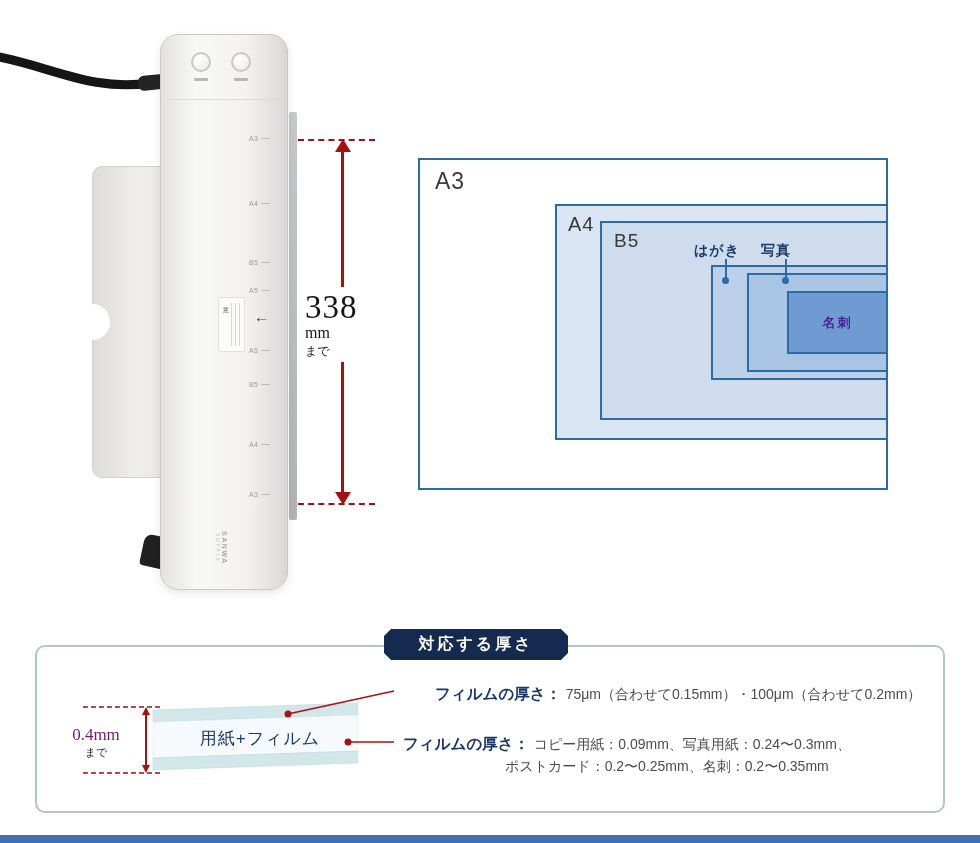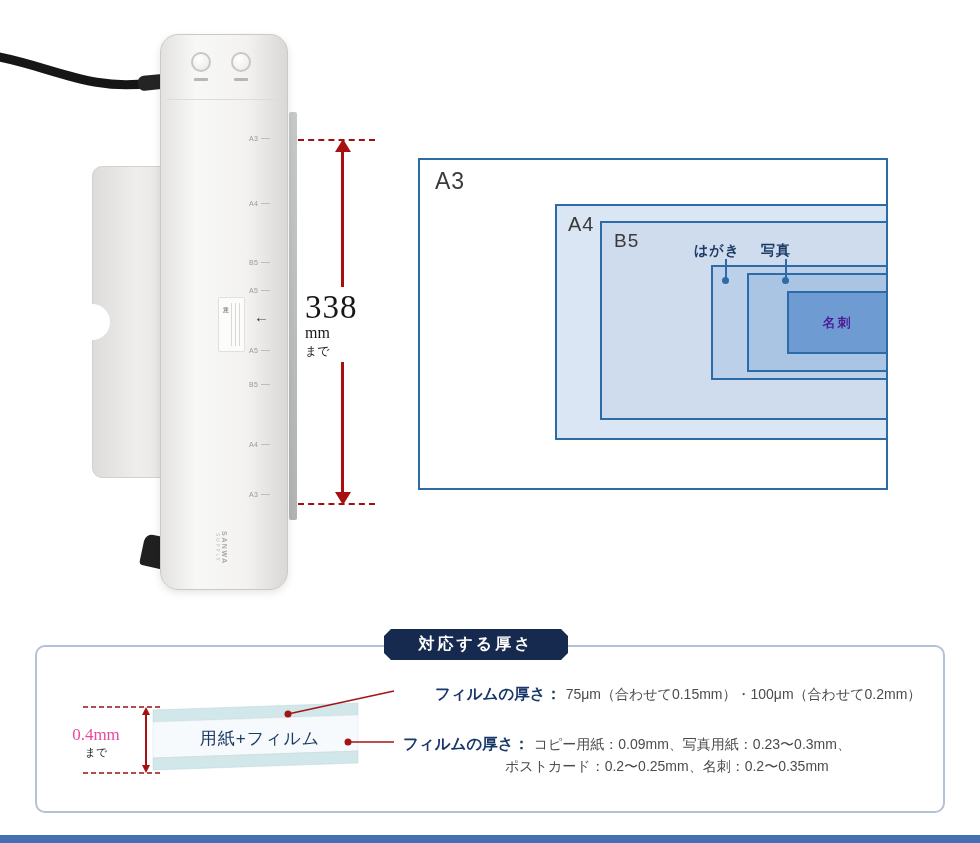--- a/index.html
+++ b/index.html
@@ -84,21 +84,21 @@
            background:#fff; border:2px solid #b3c2d6; border-radius:10px; }
   .badge { position:absolute; left:384px; top:629px; width:184px; height:31px;
            background:#16294f; color:#fff; font-weight:bold; font-size:16px;
            letter-spacing:3px; display:flex; align-items:center; justify-content:center;
            clip-path:polygon(7px 0,calc(100% - 7px) 0,100% 7px,100% calc(100% - 7px),
                      calc(100% - 7px) 100%,7px 100%,0 calc(100% - 7px),0 7px); z-index:5; }
   .stack-svg { position:absolute; left:58px; top:670px; z-index:4; }
   .stack-label { position:absolute; left:165px; top:727px; width:190px; text-align:center;
                  font-size:17px; font-weight:normal; color:#1b3a66; letter-spacing:1px; z-index:5; }
   .t04 { position:absolute; left:56px; top:725px; width:80px; text-align:center; z-index:5; }
-  .t04-val { font-family:"Liberation Serif","DejaVu Serif",serif; font-size:17px; color:#ec4899;
+  .t04-val { font-family:"Liberation Serif","DejaVu Serif",serif; font-size:17px; color:#701a75;
              line-height:1.2; }
   .t04-made { font-size:11px; color:#222; line-height:1.3; }
   .tk-row { position:absolute; white-space:nowrap; }
   .tk-row1 { left:403px; top:684px;margin-left:32px; }
   .tk-row2 { left:403px; top:734px; }
   .tk-row3 { left:505px; top:757px; }
   .tk-label { font-size:15.5px; font-weight:bold; color:#18386a; }
   .tk-value { font-size:14px; color:#4c4c4c; }
 
   .bottom-bar { position:absolute; left:0; top:835px; width:980px; height:8px; background:#4270b2; }
@@ -235,20 +235,20 @@
     <div class="t04-val">0.4mm</div>
     <div class="t04-made">まで</div>
   </div>
 
   <div class="tk-row tk-row1">
     <span class="tk-label">フィルムの厚さ：</span>
     <span class="tk-value">75μm（合わせて0.15mm）・100μm（合わせて0.2mm）</span>
   </div>
   <div class="tk-row tk-row2">
     <span class="tk-label">フィルムの厚さ：</span>
-    <span class="tk-value">コピー用紙：0.09mm、写真用紙：0.23〜0.3mm、</span>
+    <span class="tk-value">コピー用紙：0.09mm、写真用紙：0.24〜0.3mm、</span>
   </div>
   <div class="tk-row tk-row3">
     <span class="tk-value">ポストカード：0.2〜0.25mm、名刺：0.2〜0.35mm</span>
   </div>
 
   <div class="bottom-bar"></div>
 </div>
 
 </body></html>

